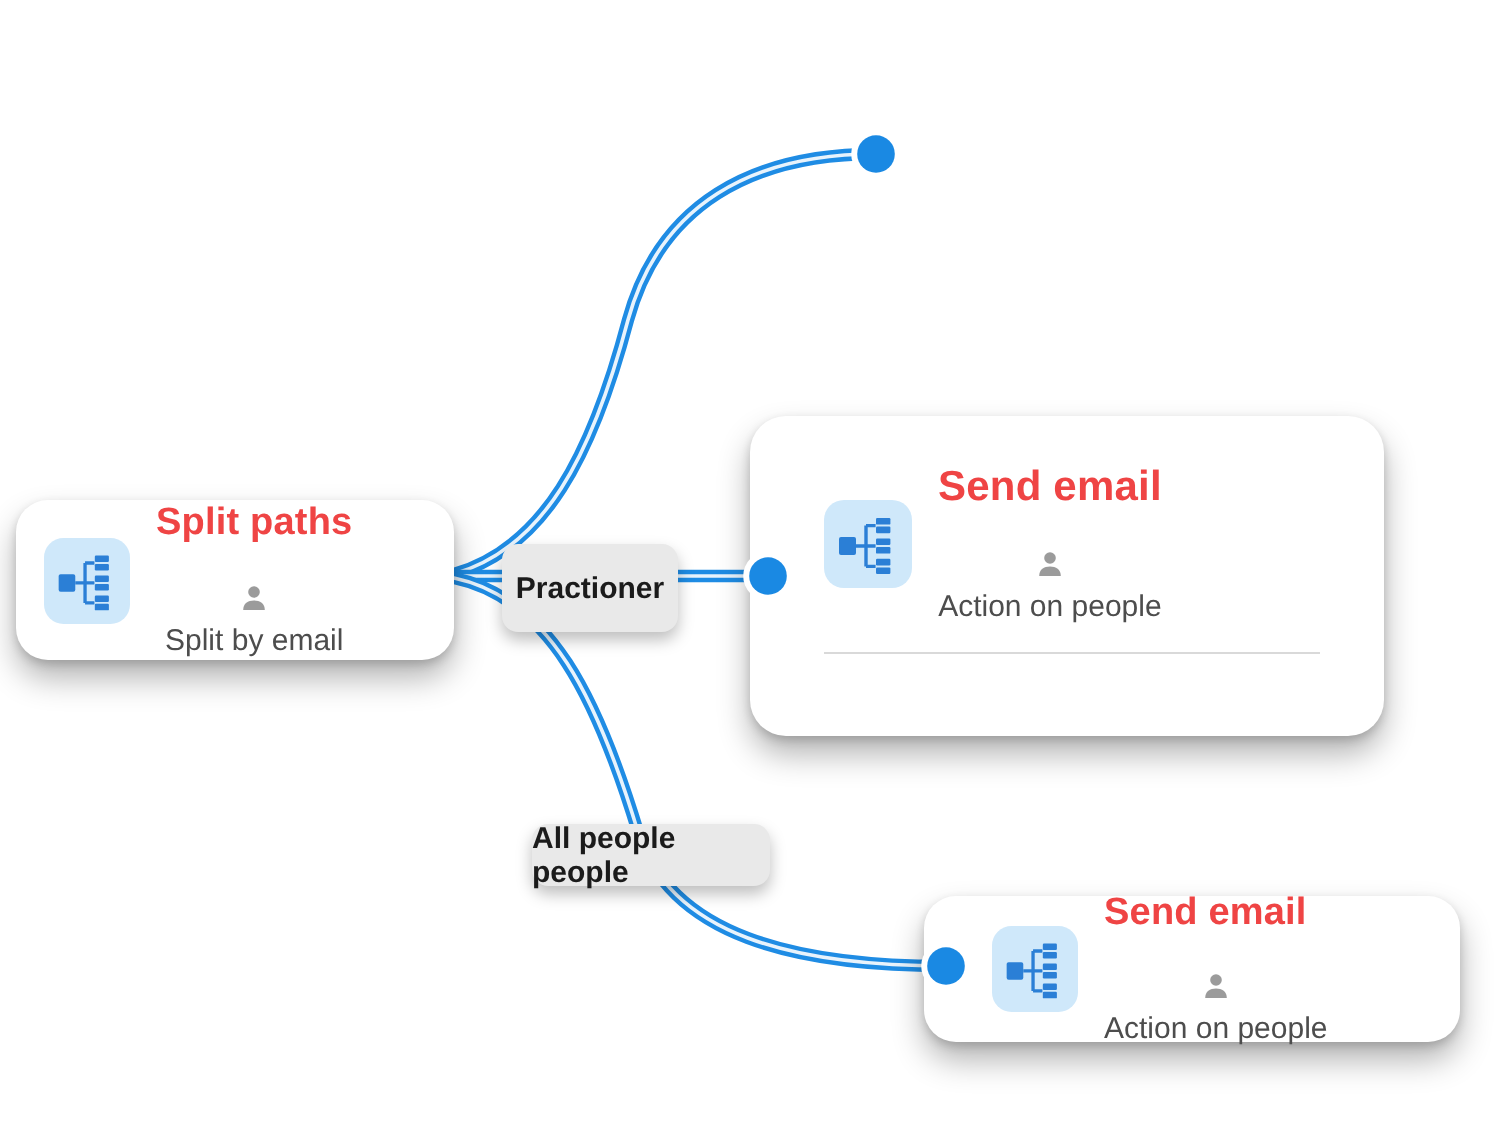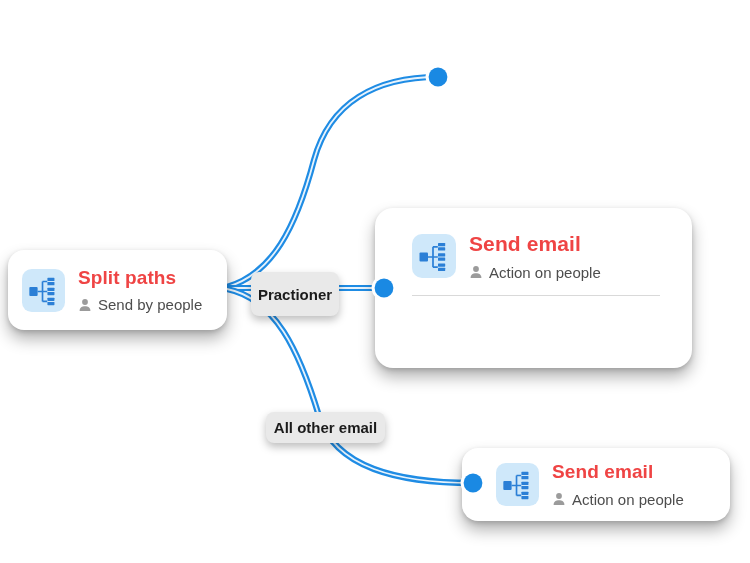--- a/index.html
+++ b/index.html
@@ -17,21 +17,21 @@
               padding-left:14px;gap:13px;}
   .card-top{left:432px;top:40px;width:296px;height:72px;display:flex;align-items:center;
             padding-left:33px;}
   .card-mid{left:375px;top:208px;width:317px;height:160px;padding:24px 25px 0 37px;border-radius:18px;}
   .card-bot{left:462px;top:448px;width:268px;height:73px;display:flex;align-items:center;
             padding-left:34px;gap:13px;}
 
   .node-head{display:flex;align-items:center;gap:13px;}
   .title{font-size:19px;font-weight:700;color:#ef4444;line-height:1.12;letter-spacing:.1px;}
   .card-mid .title{font-size:21px;}
-  .subtitle{display:flex;align-items:center;gap:6px;color:#4d4d4d;font-size:15px;margin-top:8px;}
+  .subtitle{display:flex;align-items:center;gap:6px;color:#4d4d4d;font-size:15px;margin-top:19px;flex-direction:column;}
   .divider{height:1px;background:#d9d9d9;width:248px;margin:14px 0 12px;}
   .rich{font-size:17px;line-height:30px;color:#3a3a3a;}
   .top-text{width:242px;}
   .mid-text{width:264px;}
   .lead{font-weight:700;color:#111;margin-right:5px;}
 
   .pill{position:absolute;z-index:3;background:#e9e9e9;border-radius:8px;
         display:flex;align-items:center;justify-content:center;
         font-size:15px;font-weight:700;color:#1b1b1b;
         box-shadow:0 4px 8px rgba(0,0,0,.26);}
@@ -71,30 +71,30 @@
         <rect x="26" y="33.7" width="7.2" height="3.3" rx="0.6"></rect>
       </g>
     </svg>
     <div>
       <div class="title">Split paths</div>
       <div class="subtitle">
         <svg width="14" height="14" viewBox="0 0 14 14">
           <circle cx="7" cy="4" r="2.9" fill="#9b9b9b"></circle>
           <path d="M1.6 13 C1.6 9.6 4 8.2 7 8.2 C10 8.2 12.4 9.6 12.4 13 Z" fill="#9b9b9b"></path>
         </svg>
-        <span>Send by people</span>
+        <span>Split by email</span>
       </div>
     </div>
   </div>
 
   <div class="pill pill-mid">
     <span>Practioner</span>
   </div>
   <div class="pill pill-bot">
-    <span>All other email</span>
+    <span>All people people</span>
   </div>
 
 
   <div class="card card-mid">
     <div class="node-head">
       <svg class="node-icon" width="44" height="44" viewBox="0 0 44 44">
         <rect x="0" y="0" width="44" height="44" rx="10" fill="#cfe8fa"></rect>
         <rect x="7.5" y="18.5" width="8.5" height="9" rx="1" fill="#2b7fd6"></rect>
         <path d="M16 23 H21 M21 12.8 V33.2 M21 12.8 H25.8 M21 23 H25.8 M21 33.2 H25.8" stroke="#2b7fd6" stroke-width="1.7" fill="none"></path>
         <g fill="#2b7fd6">

